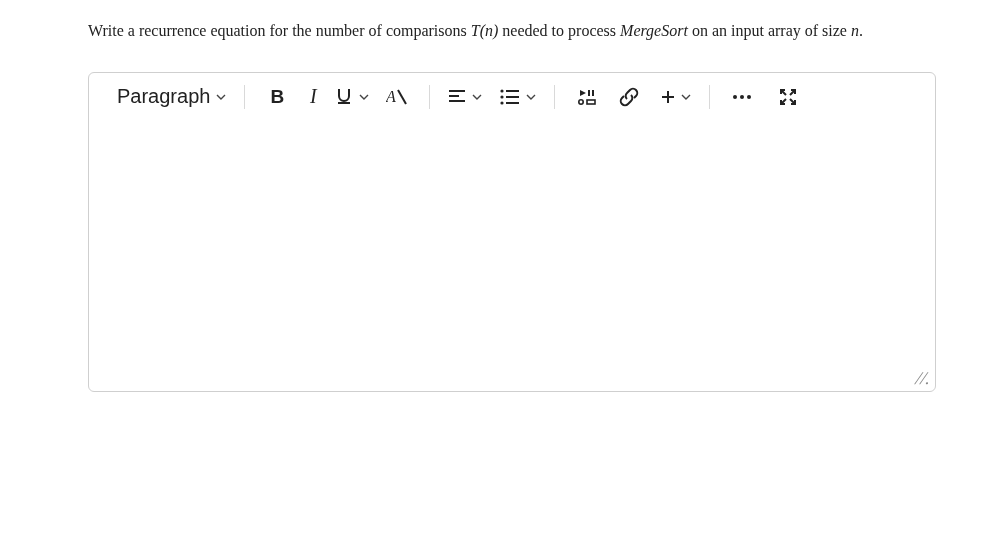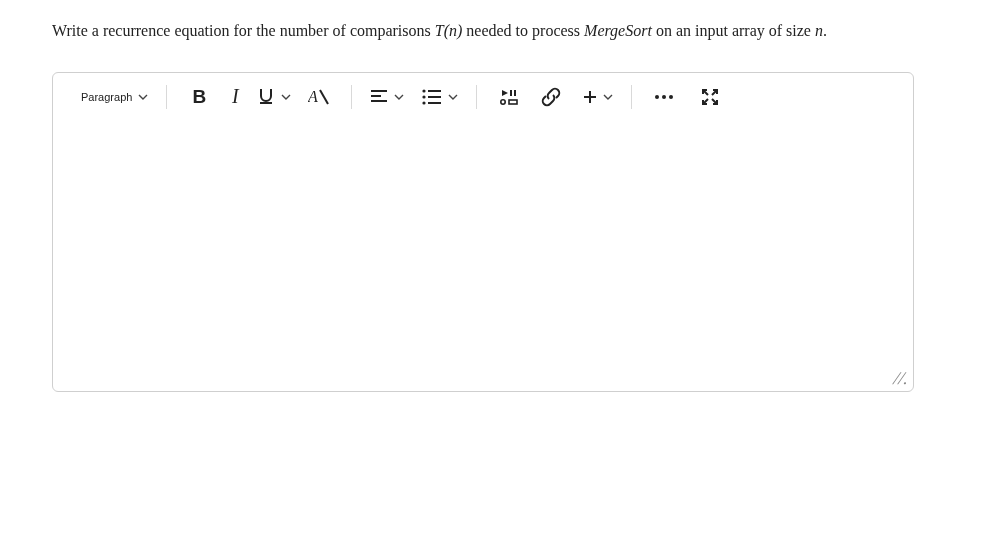--- a/index.html
+++ b/index.html
@@ -6,21 +6,22 @@
     margin: 0;
     padding: 0;
     font-family: Georgia, 'Times New Roman', serif;
     font-size: 16px;
     color: #222;
     background: #fff;
     width: 988px;
     height: 538px;
   }
   .page {
-    padding: 18px 74px 0 52px;
+    padding: 18px 52px 0 52px;
+    margin-left: 36px;
   }
   .question {
     line-height: 1.6;
     margin-bottom: 28px;
   }
   .question .italic {
     font-style: italic;
   }
   .answer-label {
     margin-bottom: 18px;
@@ -66,21 +67,21 @@
   }
   .btn svg { display: block; }
   .chev {
     width: 10px;
     height: 10px;
     display: inline-block;
     margin-left: 6px;
   }
   .chev svg { display:block; }
   .para-label {
-    font-size: 11px;
+    font-size: 20px;
     color: #222;
   }
   .editor-body {
     position: absolute;
     left: 1px; right: 1px; top: 49px; bottom: 1px;
     padding: 10px 18px;
     outline: none;
     font-family: Georgia, 'Times New Roman', serif;
     font-size: 15px;
   }

